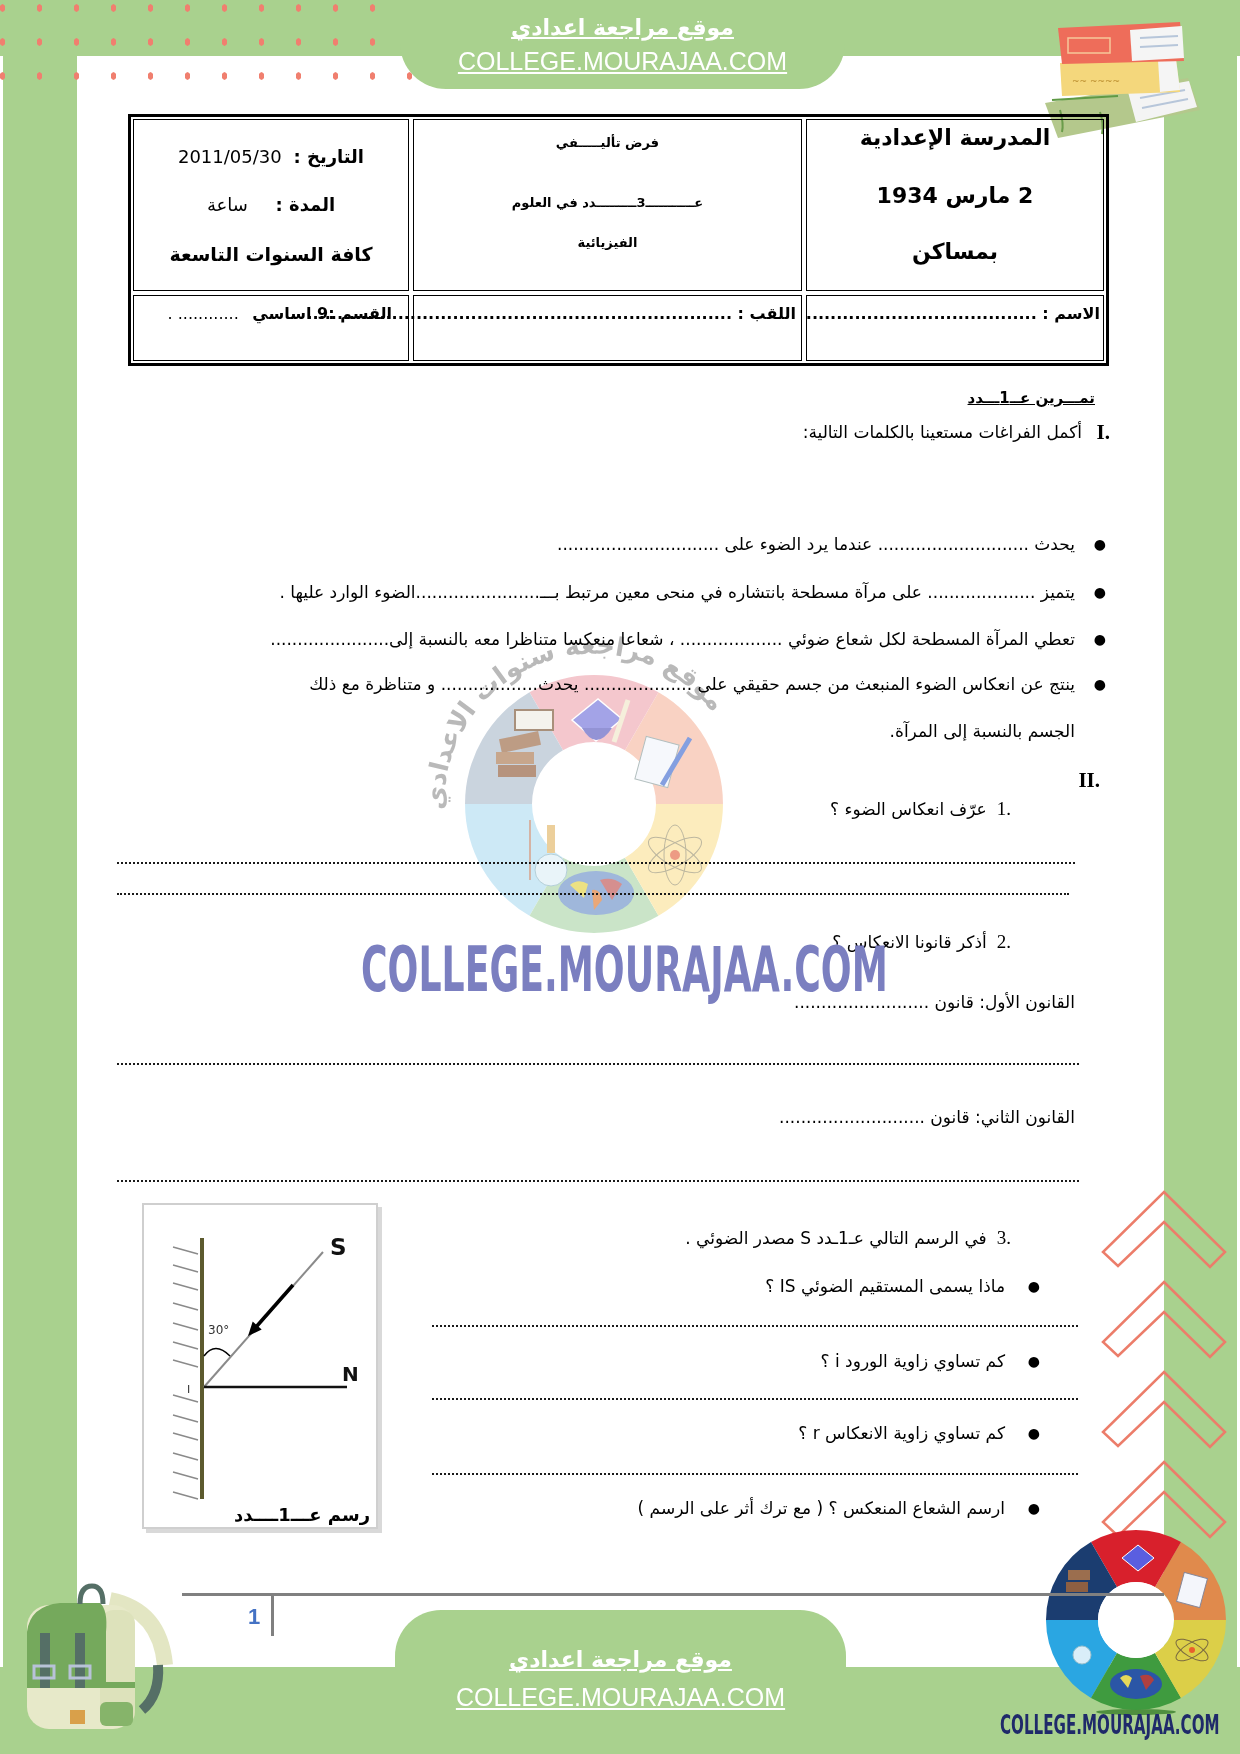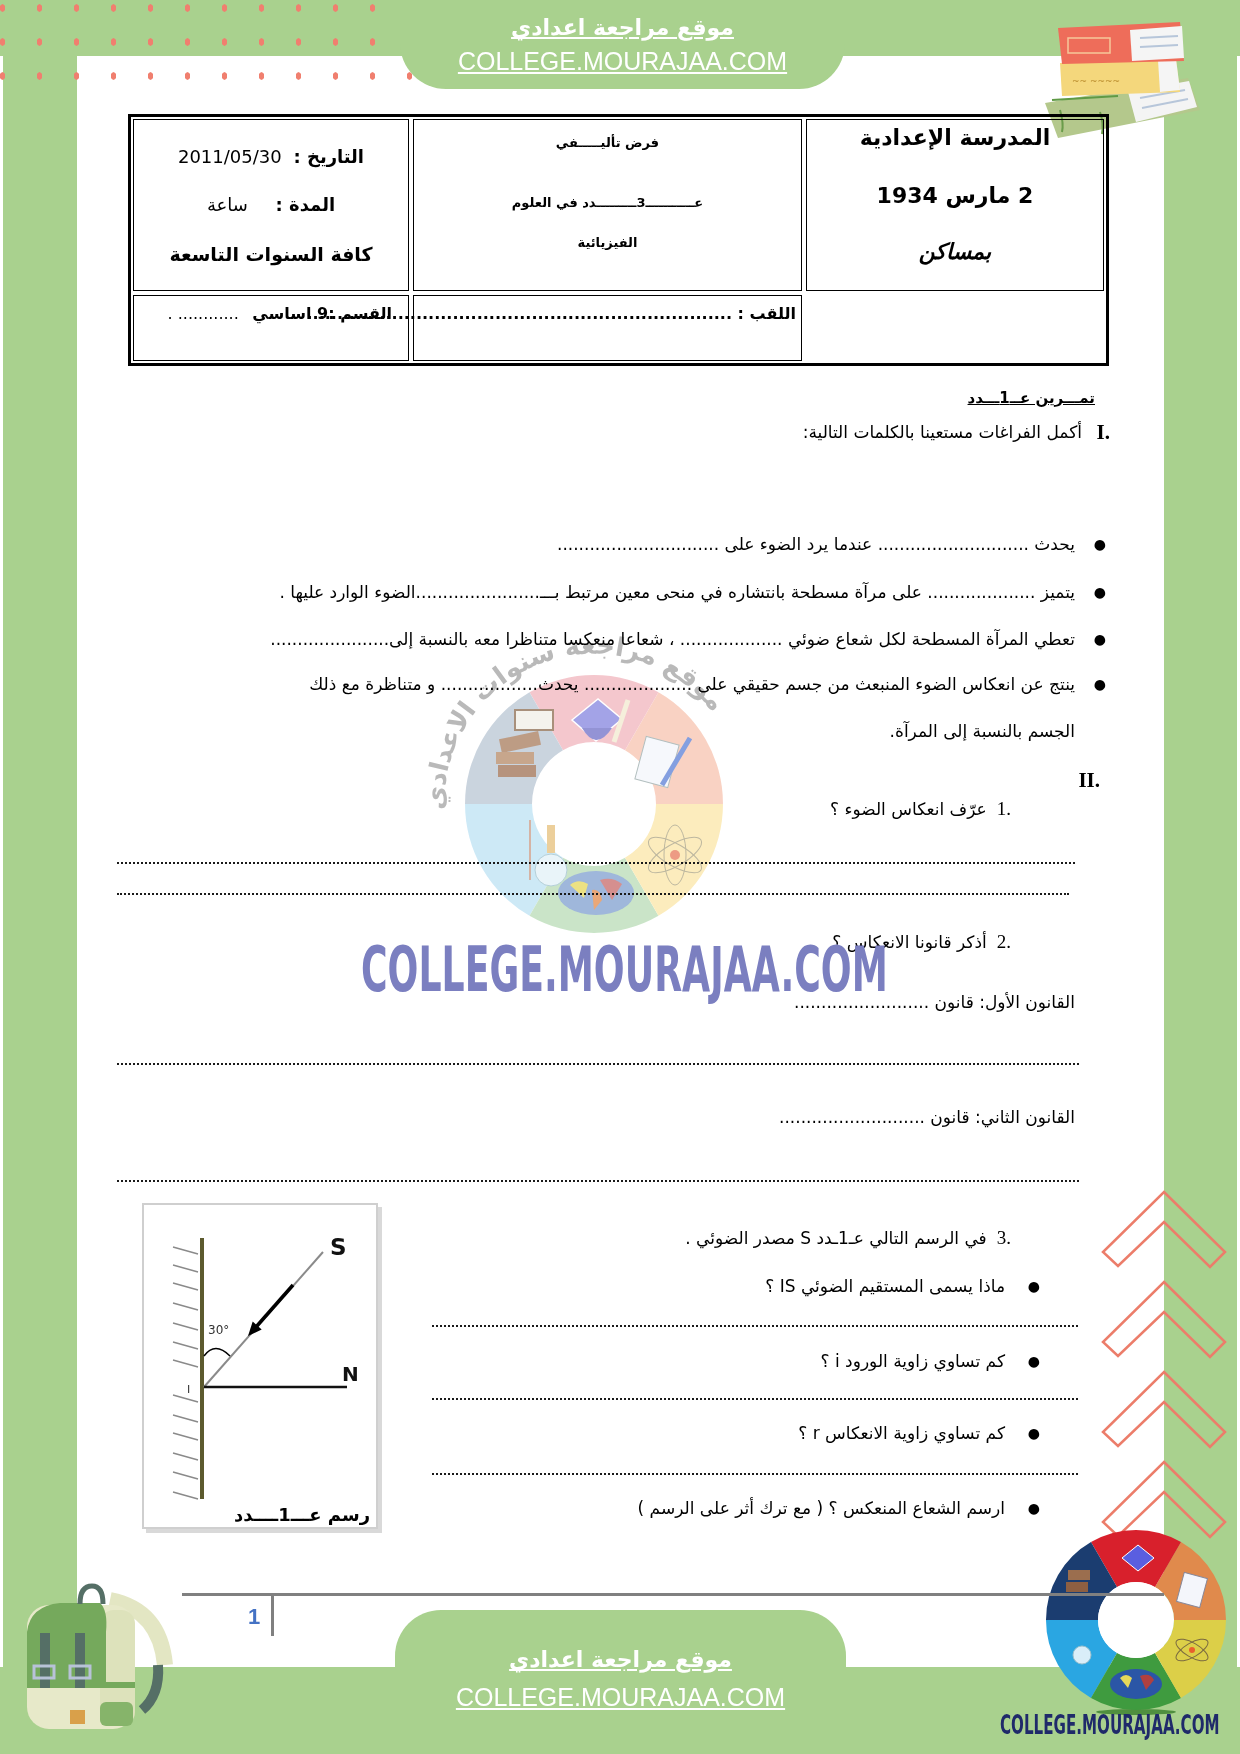--- a/index.html
+++ b/index.html
@@ -194,32 +194,38 @@
       <div class="line lbl" style="top:121px;font-size:19px;">كافة السنوات التاسعة</div>
     </div>
     <div class="cell exam" style="left:282px;top:2px;width:389px;height:172px;">
       <div class="line" style="top:11px;">فرض تأليـــــفي</div>
       <div class="line" style="top:71px;">عـــــــــــ3ـــــــــدد في العلوم</div>
       <div class="line" style="top:111px;">الفيزيائية</div>
     </div>
     <div class="cell school" style="left:675px;top:2px;width:298px;height:172px;">
       <div class="line" style="top:1px;">المدرسة الإعدادية</div>
       <div class="line" style="top:59px;">2 مارس 1934</div>
-      <div class="line" style="top:115px;font-style:italic;">بمساكن</div>
+      <div class="line" style="top:115px;">بمساكن</div>
     </div>
     <div class="cell" style="left:2px;top:178px;width:276px;height:66px;">
       <div class="row2" style="right:16px;">
         <span>القسم :9  اساسي</span>
         <span style="font-weight:normal;margin-right:8px;">............ .</span>
       </div>
     </div>
     <div class="cell" style="left:282px;top:178px;width:389px;height:66px;">
       <div class="row2">
         <span>اللقب :</span>
         <span>......................................................................</span>
+      </div>
+    </div>
+    <div class="cell" style="left:675px;top:178px;width:298px;height:66px;">
+      <div class="row2" style="right:3px;">
+        <span>الاسم :</span>
+        <span>......................................</span>
       </div>
     </div>
   </div>
 
   <div class="rtl title" style="right:145px;top:384px;">تمـــرين عــ1ـــدد</div>
 
   <div class="marker" style="right:130px;top:420px;">I.</div>
   <div class="rtl" style="right:158px;top:420px;">أكمل الفراغات مستعينا بالكلمات التالية:</div>
 
   <div class="bullet" style="right:134px;top:532px;">●</div>

